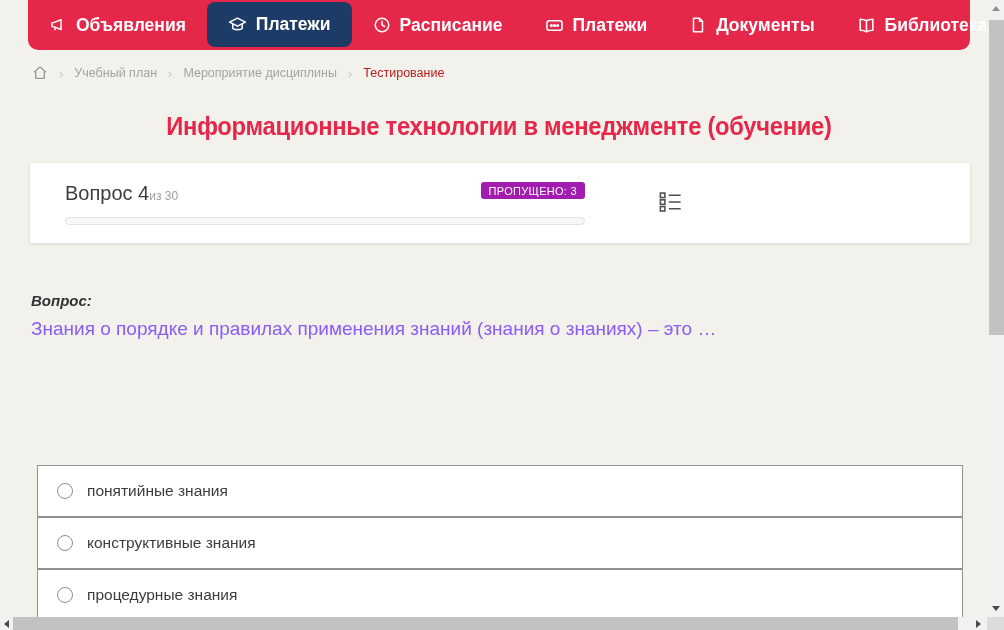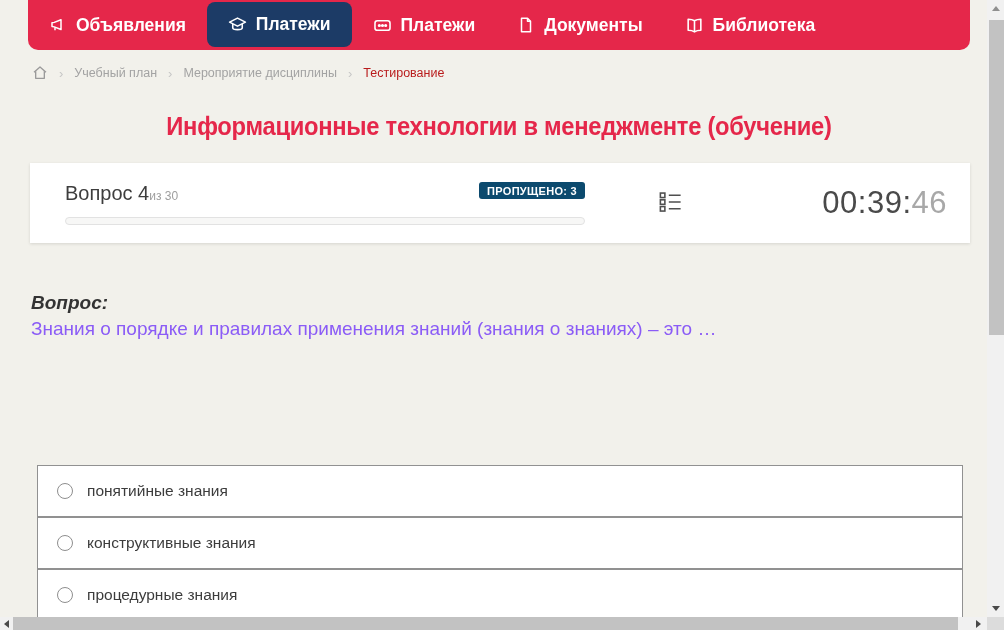--- a/index.html
+++ b/index.html
@@ -42,31 +42,31 @@
   .quiz-card {
     position:absolute; left:30px; top:163px; width:940px; height:80px;
     background:#fff; box-shadow:0 1px 3px rgba(0,0,0,.12);
     display:flex; align-items:center; padding:0 23px 0 35px;
   }
   .qc-left { width:520px; display:flex; flex-direction:column; }
   .qc-title-row { position:relative; display:flex; align-items:baseline; margin-bottom:11px; height:24px; }
   .q-num { font-size:20px; color:#3d3d3d; }
   .q-total { font-size:12px; color:#9e9e9e; margin-left:0; }
   .badge {
-    position:absolute; right:0; top:0; background:#0c4a6e; color:#fff;
-    font-size:11px; font-weight:bold; padding:3px 8px 2px;
+    position:absolute; right:0; top:0; background:#a21caf; color:#fff;
+    font-size:11px; font-weight:normal; padding:3px 8px 2px;
     border-radius:3px; letter-spacing:.3px;
   }
   .progress { height:8px; border:1px solid #e2e2e2; background:#f7f7f6; border-radius:5px; overflow:hidden; }
   .progress-fill { width:0%; height:100%; background:#e5274a; border-radius:5px; }
   .qc-list { margin-left:72px; cursor:pointer; display:flex; }
   .timer { margin-left:auto; font-size:31px; font-weight:300; color:#4a4a4a; letter-spacing:.5px; }
   .t-sec { color:#a8a8a8; }
   
-  .q-head { position:absolute; left:31px; top:292px; font-size:19px; font-weight:bold; font-style:italic; color:#333; }
+  .q-head { position:absolute; left:31px; top:292px; font-size:15px; font-weight:bold; font-style:italic; color:#333; }
   .q-text { position:absolute; left:31px; top:318px; font-size:19px; color:#8b5cf6; }
   .q-type { position:absolute; left:31px; top:378px; font-size:15.5px; color:#3c3c3c; }
   .q-type-label { font-weight:bold; font-style:italic; color:#333; }
   
   .options { position:absolute; left:37px; top:465px; width:926px; }
   .option {
     height:52px; border:1px solid #919191; background:#fff;
     display:flex; align-items:center; gap:14px; padding-left:19px;
     font-size:15.5px; color:#3c3c3c; cursor:pointer;
   }
@@ -105,20 +105,29 @@
       <span>
         <svg width="19" height="19" viewBox="0 0 24 24" fill="none" stroke="#fff" stroke-width="2" stroke-linejoin="round">
             <path d="M2 9l10-5 10 5-10 5L2 9z"></path>
             <path d="M6 11.5V16c0 1.4 2.7 2.5 6 2.5s6-1.1 6-2.5v-4.5"></path>
           </svg>
       </span>
       <span>Платежи</span>
     </div>
     <div class="tab">
       <span>
+        <svg width="18" height="18" viewBox="0 0 24 24" fill="none" stroke="#fff" stroke-width="2" stroke-linecap="round">
+            <circle cx="12" cy="12" r="9"></circle>
+            <path d="M12 7v5l3.5 2"></path>
+          </svg>
+      </span>
+      <span>Расписание</span>
+    </div>
+    <div class="tab">
+      <span>
         <svg width="19" height="19" viewBox="0 0 24 24" fill="none" stroke="#fff" stroke-width="2">
             <rect x="2.5" y="6" width="19" height="12" rx="3"></rect>
             <circle cx="8" cy="12" r="1" fill="#fff"></circle>
             <circle cx="12" cy="12" r="1" fill="#fff"></circle>
             <circle cx="16" cy="12" r="1" fill="#fff"></circle>
           </svg>
       </span>
       <span>Платежи</span>
     </div>
     <div class="tab">
@@ -172,23 +181,20 @@
     <div class="qc-list">
       <span>
         <svg width="27" height="27" viewBox="0 0 24 24" fill="none" stroke="#4f4f4f" stroke-width="1.4">
             <rect x="3" y="4.5" width="4" height="4"></rect>
             <rect x="3" y="10.5" width="4" height="4"></rect>
             <rect x="3" y="16.5" width="4" height="4"></rect>
             <path d="M10.5 6.5H21M10.5 12.5H21M10.5 18.5H21"></path>
           </svg>
       </span>
     </div>
-    <div class="timer">
-      <span class="t-main">00:39:</span><span class="t-sec">46</span>
-    </div>
   </section>
 
   <p class="q-head">Вопрос:</p>
   <p class="q-text">Знания о порядке и правилах применения знаний (знания о знаниях) – это …</p>
 
   <div class="options">
     <div class="option">
       <span class="radio"></span>
       <span>понятийные знания</span>
     </div>

